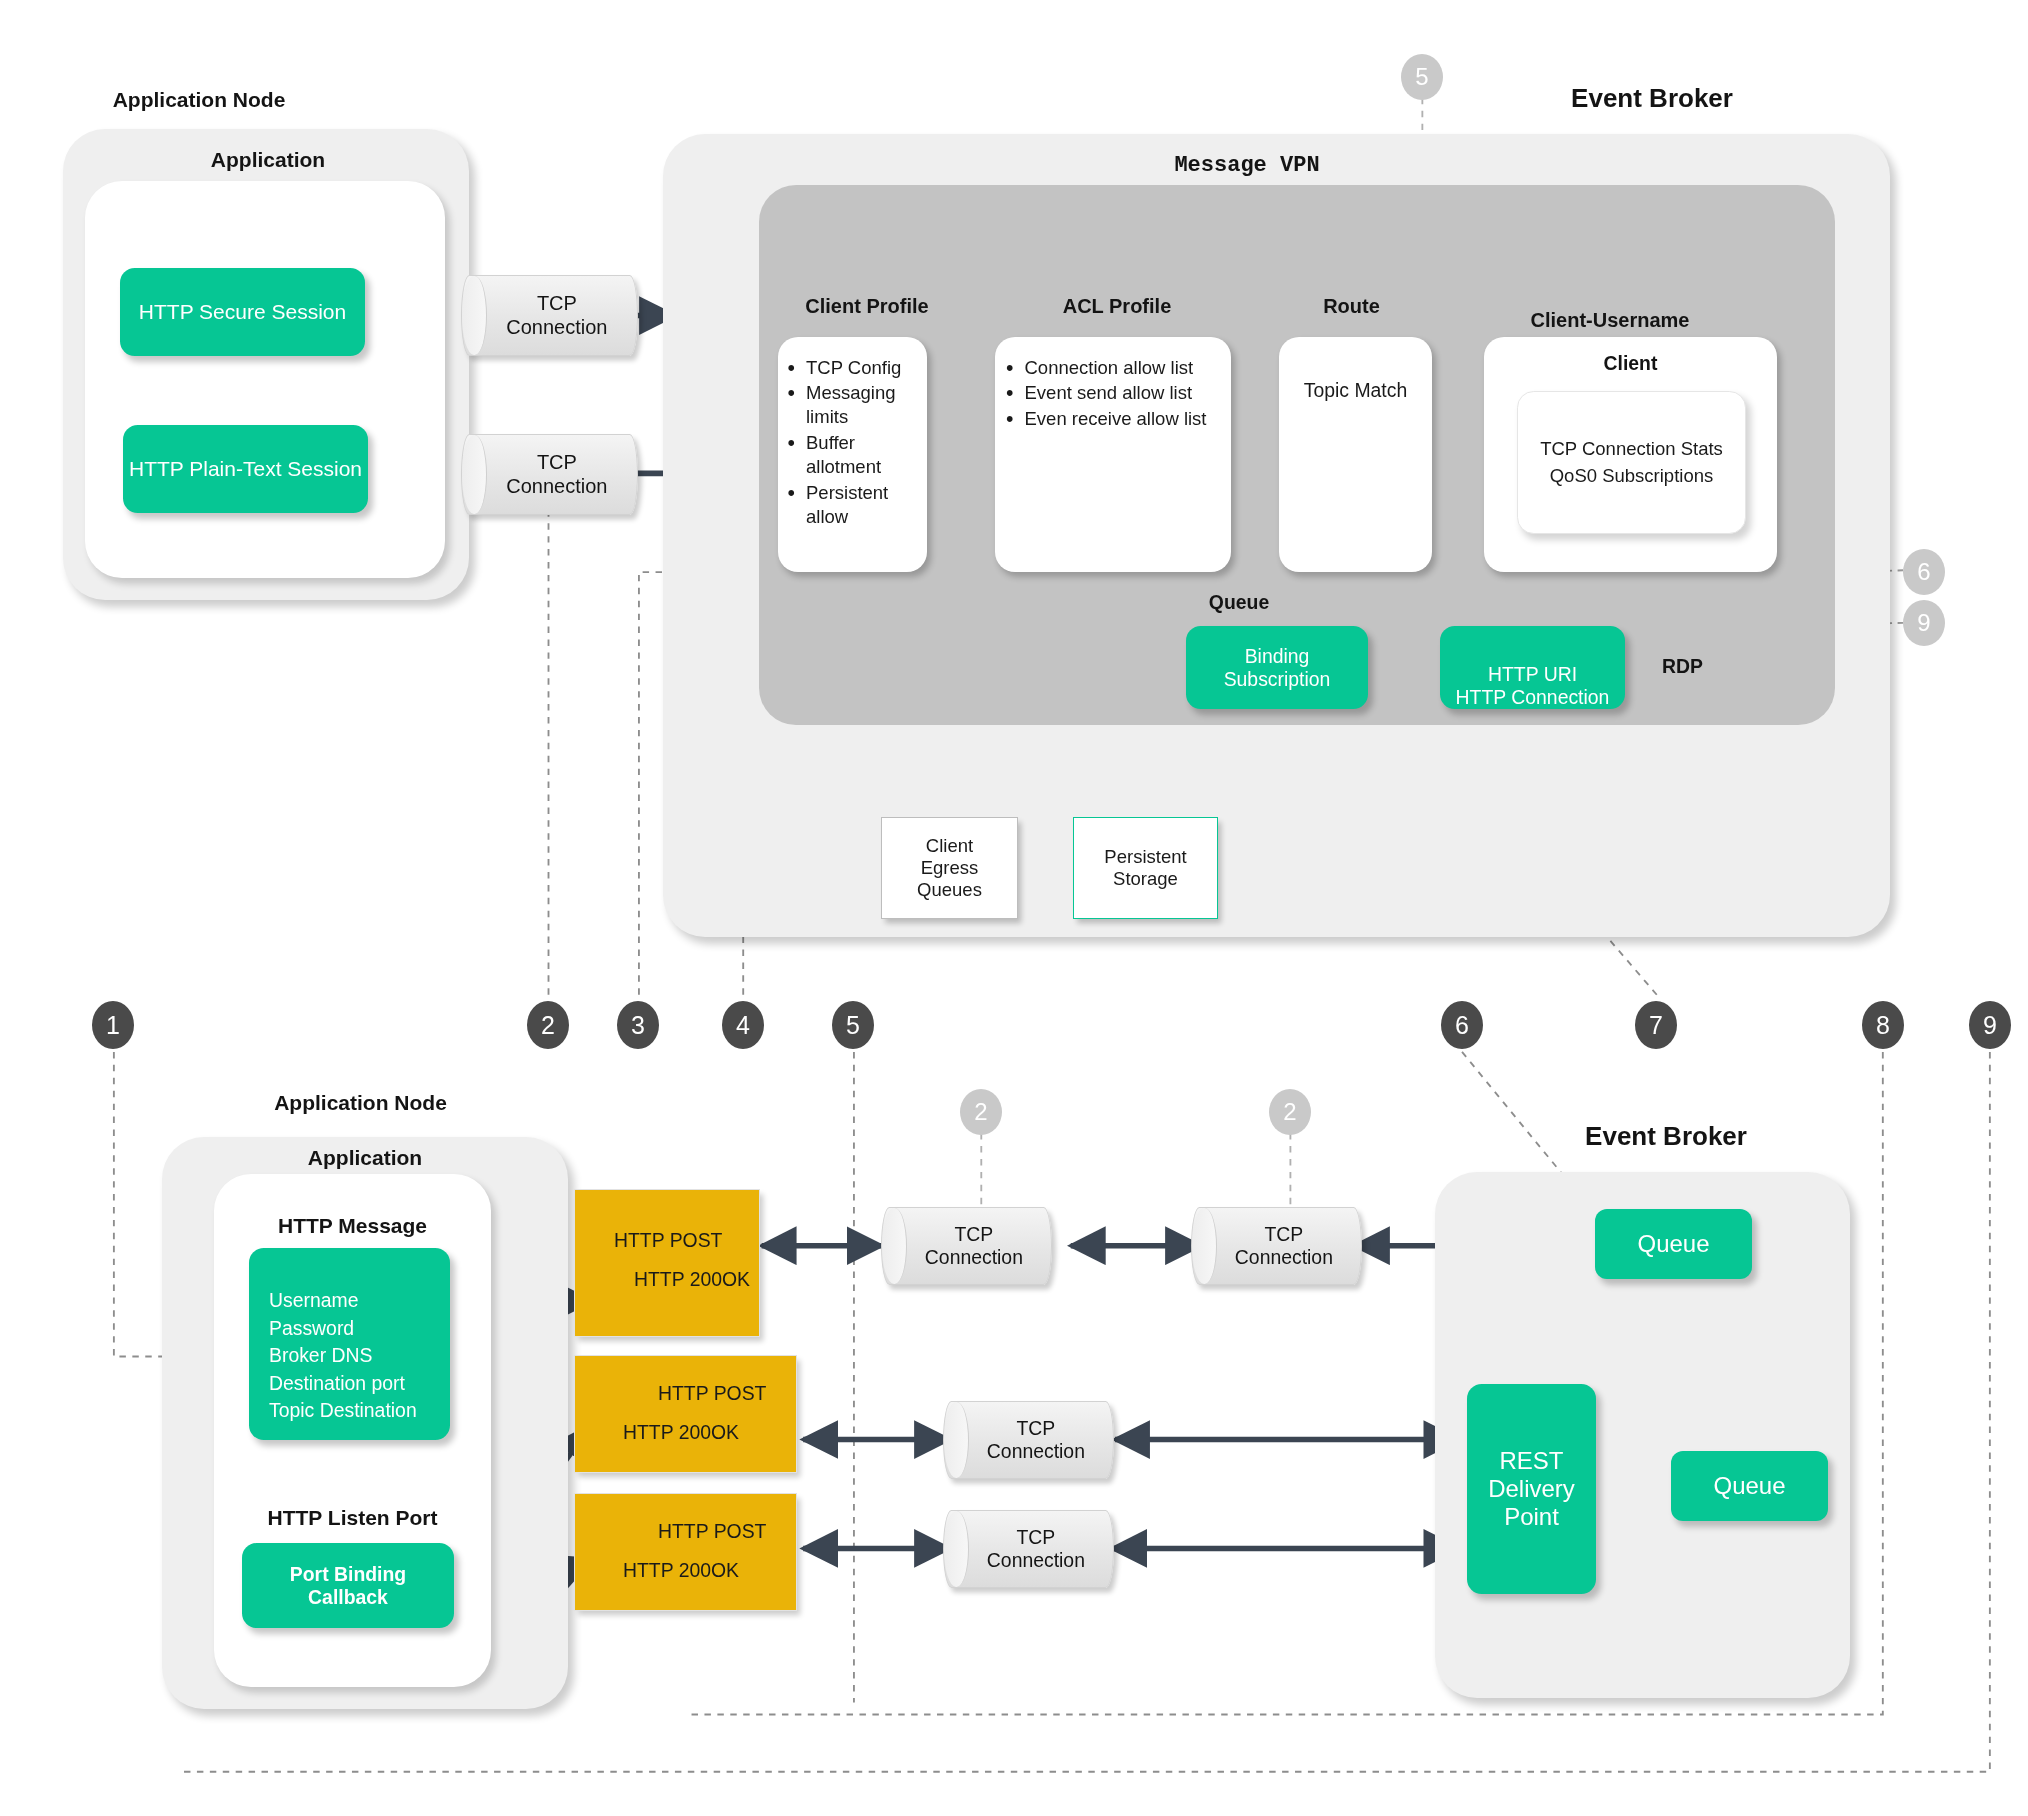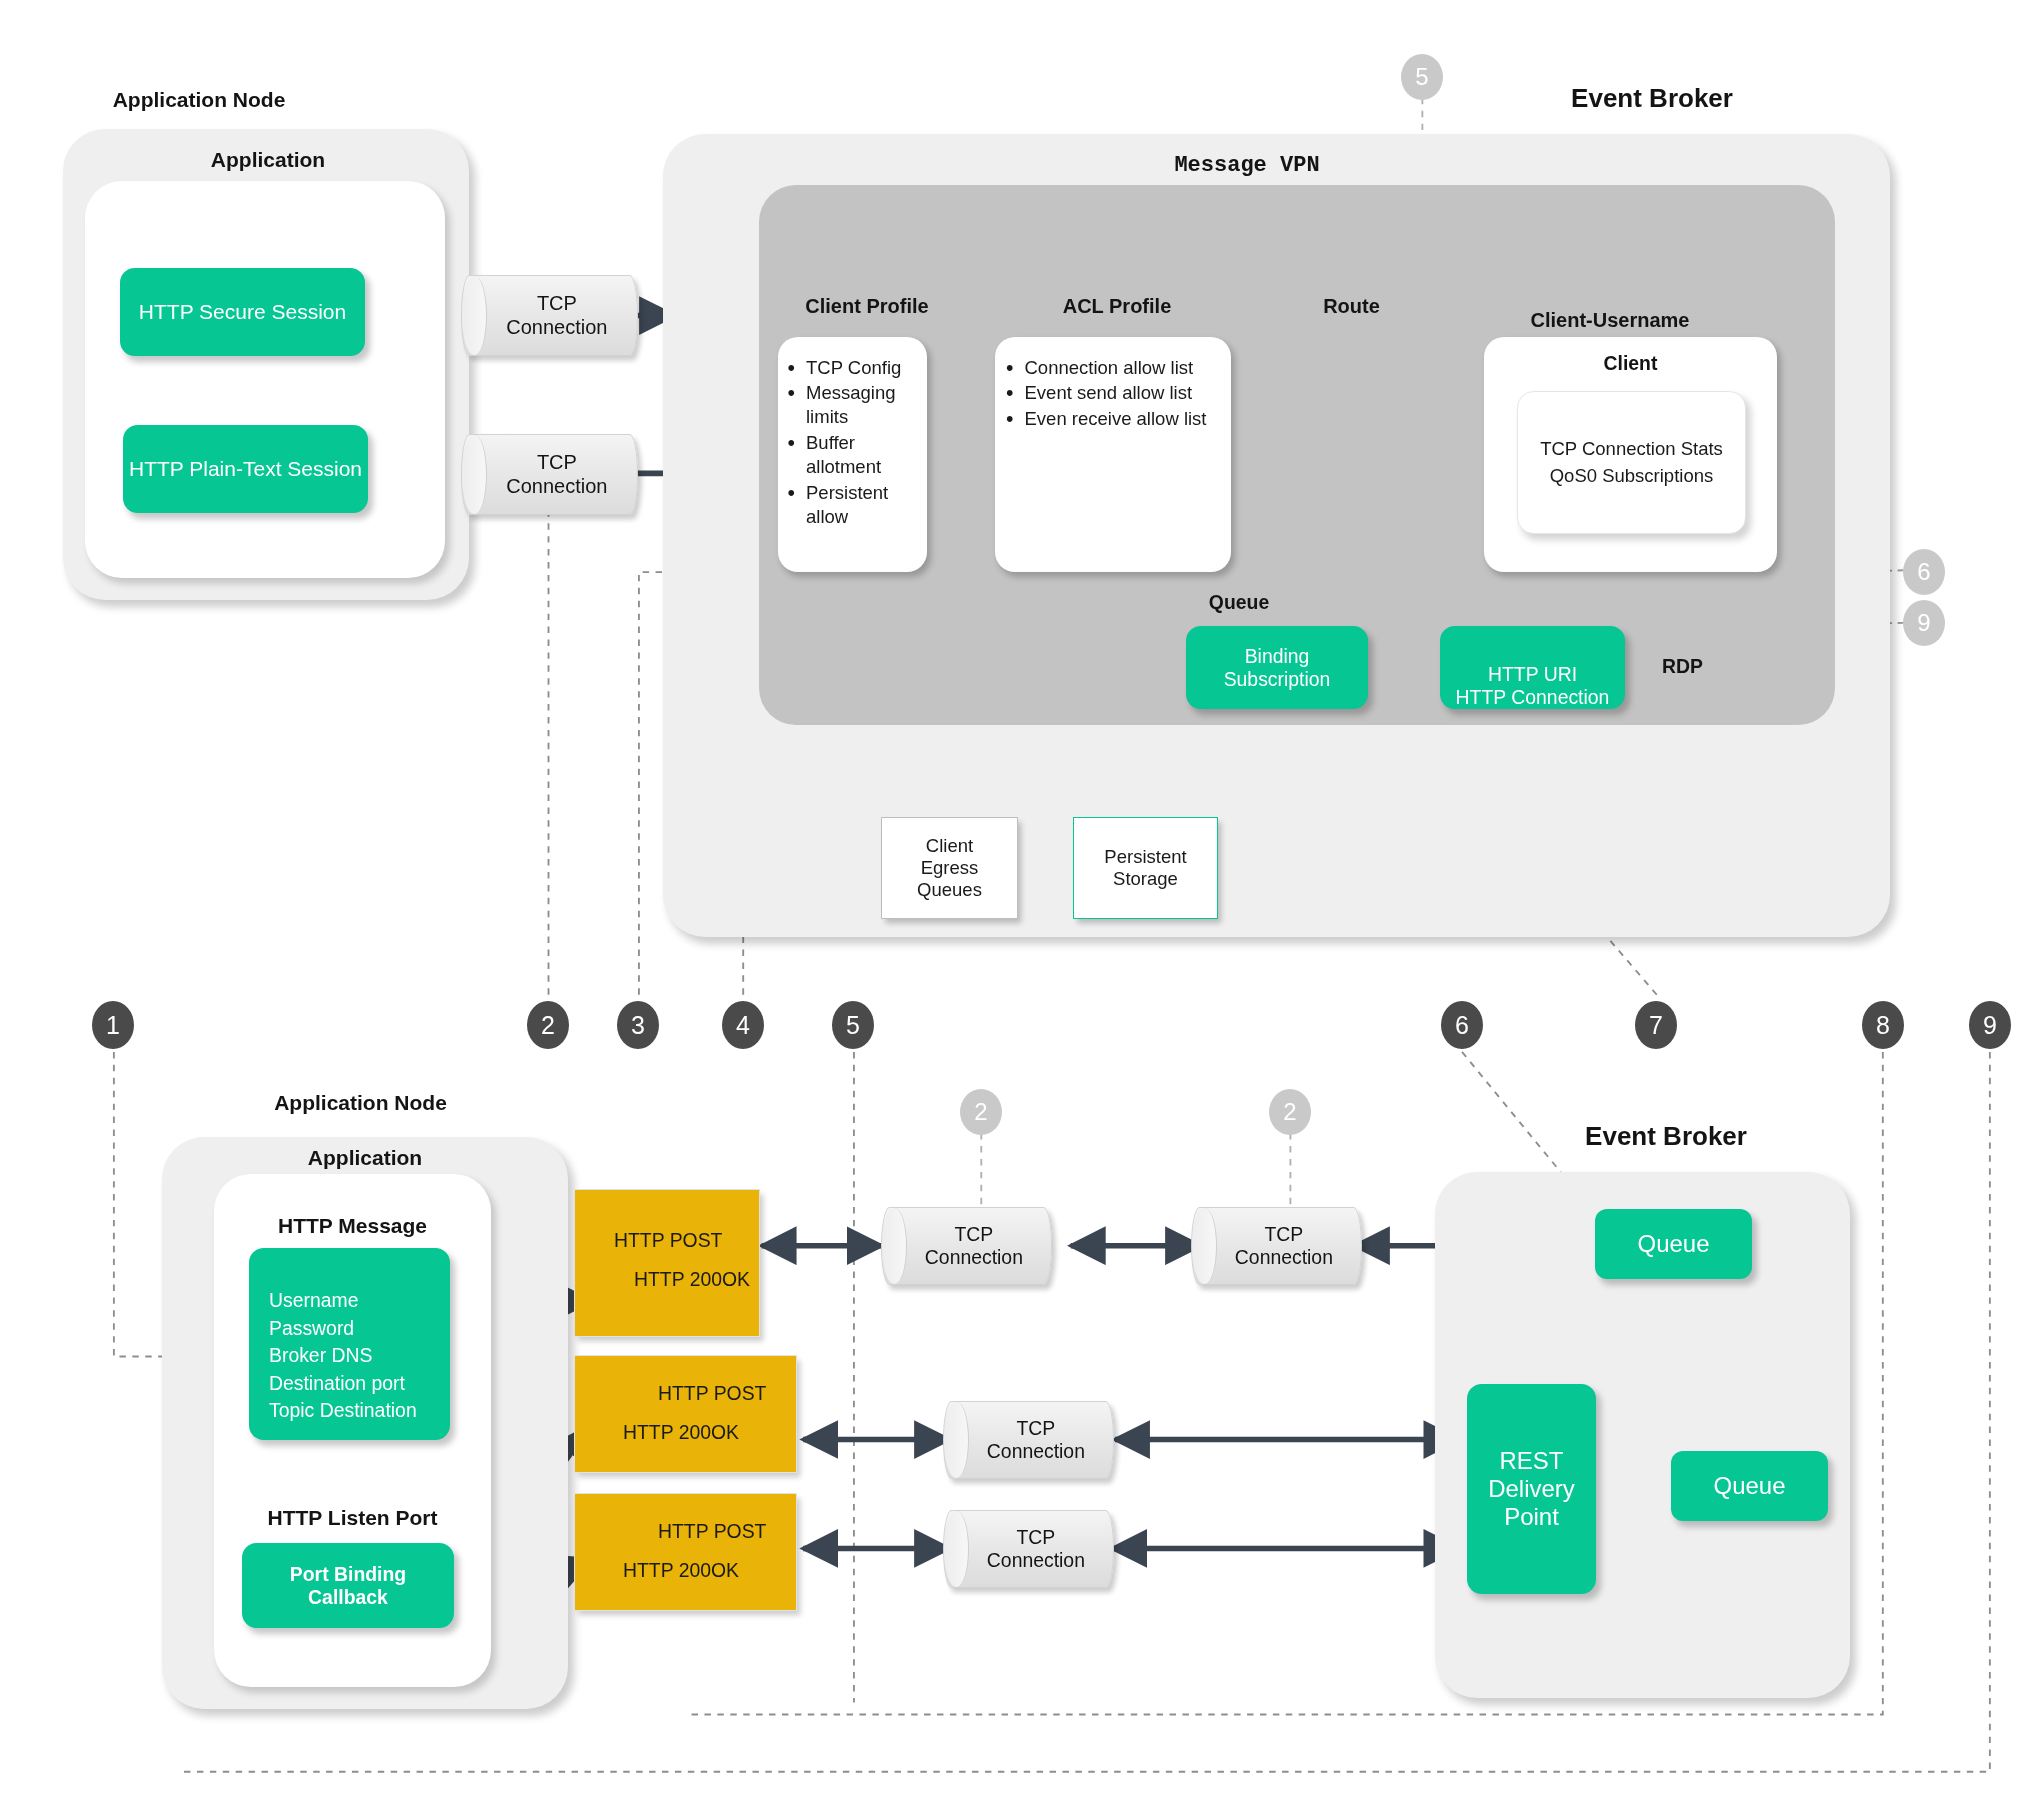--- a/index.html
+++ b/index.html
@@ -207,20 +207,23 @@
   </div>
 
   <div class="abs card" style="left:995px;top:337px;width:236px;height:235px;padding-top:18.5px;">
     <ul class="bul" style="font-size:18.5px;padding-left:29.5px;padding-right:5.5px;">
       <li>Connection allow list</li>
       <li>Event send allow list</li>
       <li>Even receive allow list</li>
     </ul>
   </div>
 
+  <div class="abs card ctext" style="left:1279px;top:337px;width:153px;height:235px;font-size:19.4px;color:#1a1a1a;align-items:flex-start;padding-top:42px;">
+    <span>Topic Match</span>
+  </div>
 
   <div class="abs card" style="left:1484px;top:337px;width:293px;height:235px;">
     <div class="lbl" style="left:0;top:14.8px;width:293px;font-size:19.4px;">Client</div>
     <div class="abs shell-white" style="left:33px;top:54px;width:229px;height:143px;border-radius:16.6px;border:0.9px solid #e6e6e6;
                 display:flex;flex-direction:column;align-items:center;justify-content:center;font-size:18.5px;color:#1a1a1a;line-height:1.45;">
       <div>TCP Connection Stats</div>
       <div>QoS0 Subscriptions</div>
     </div>
   </div>
 

